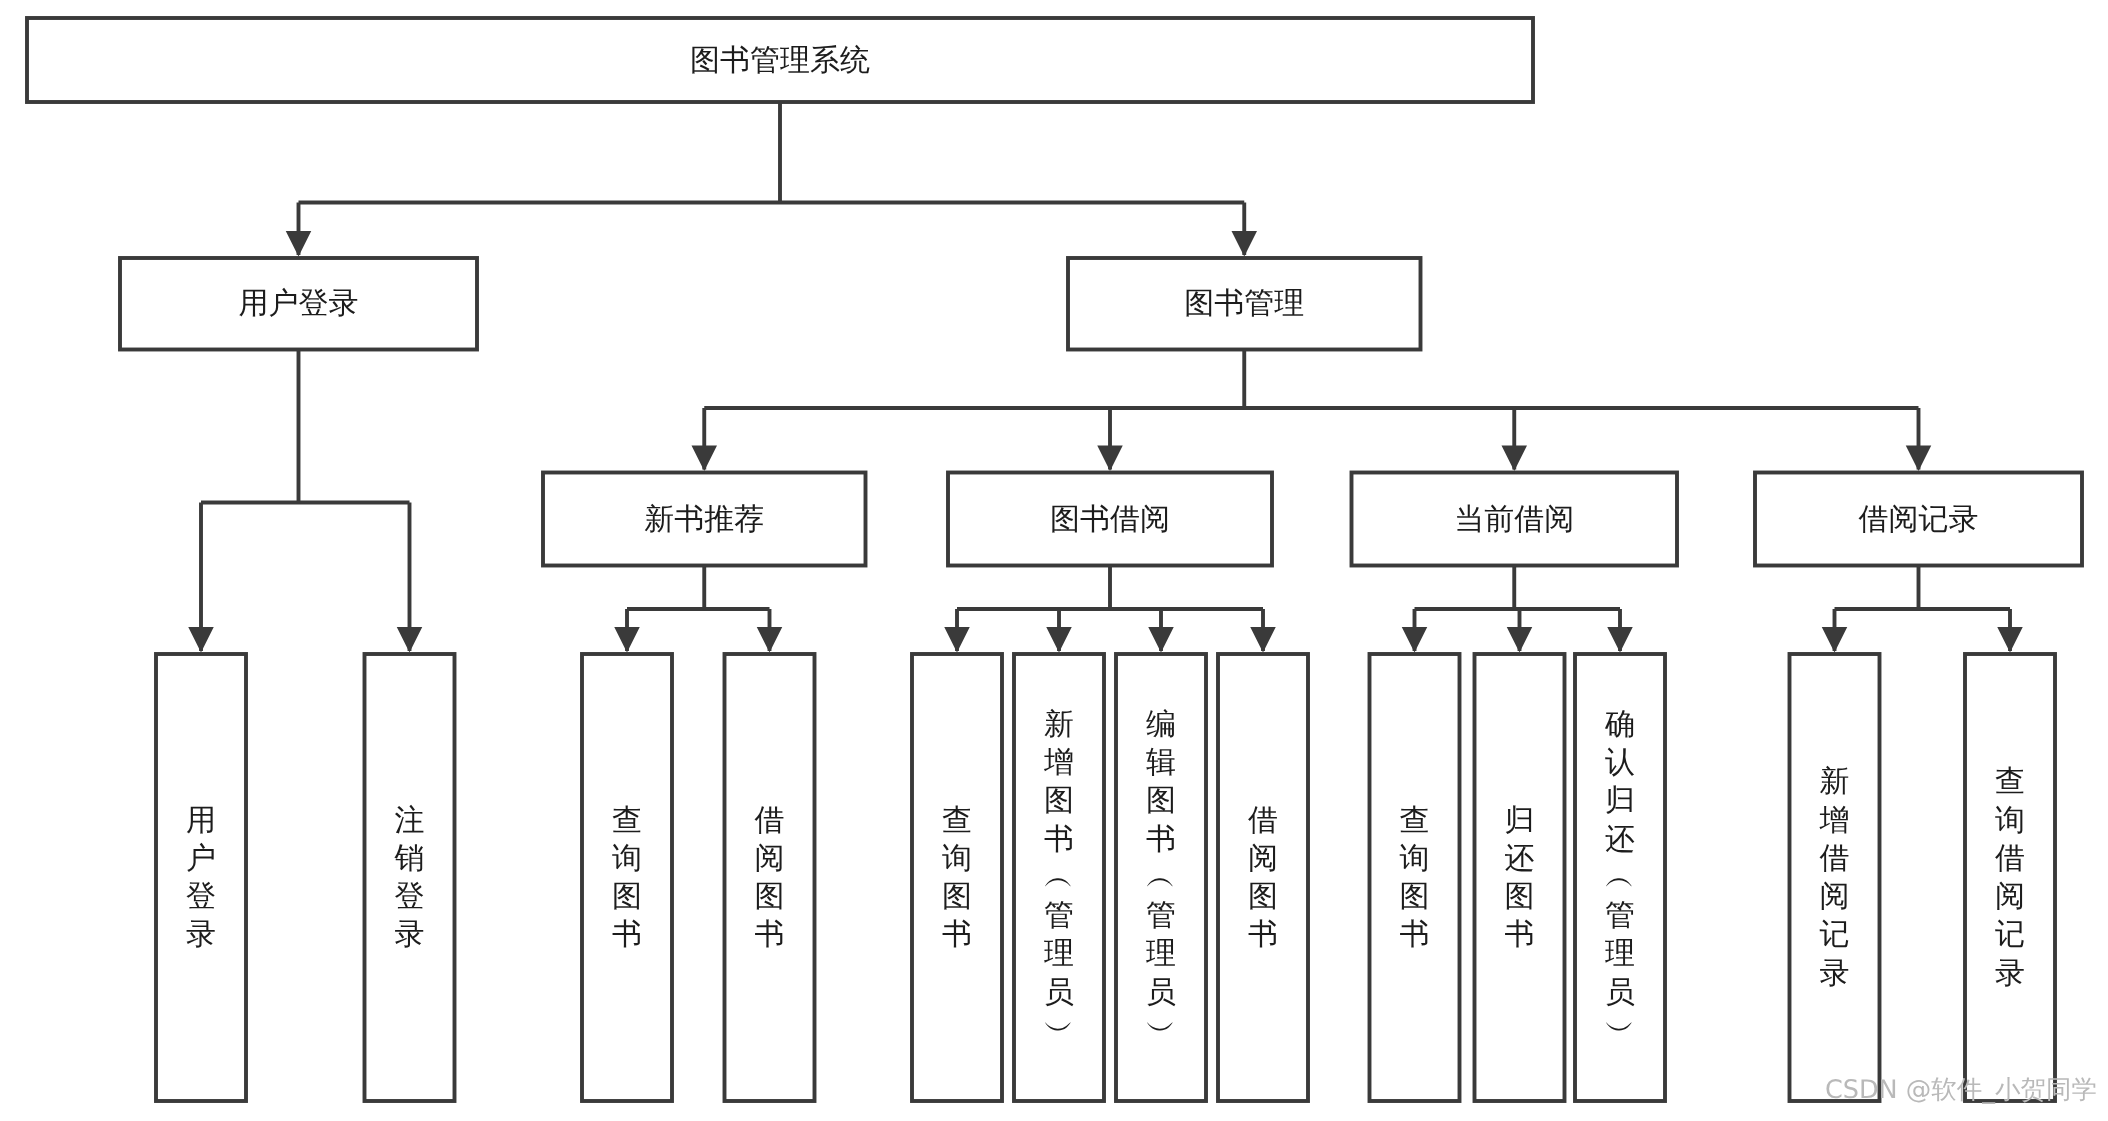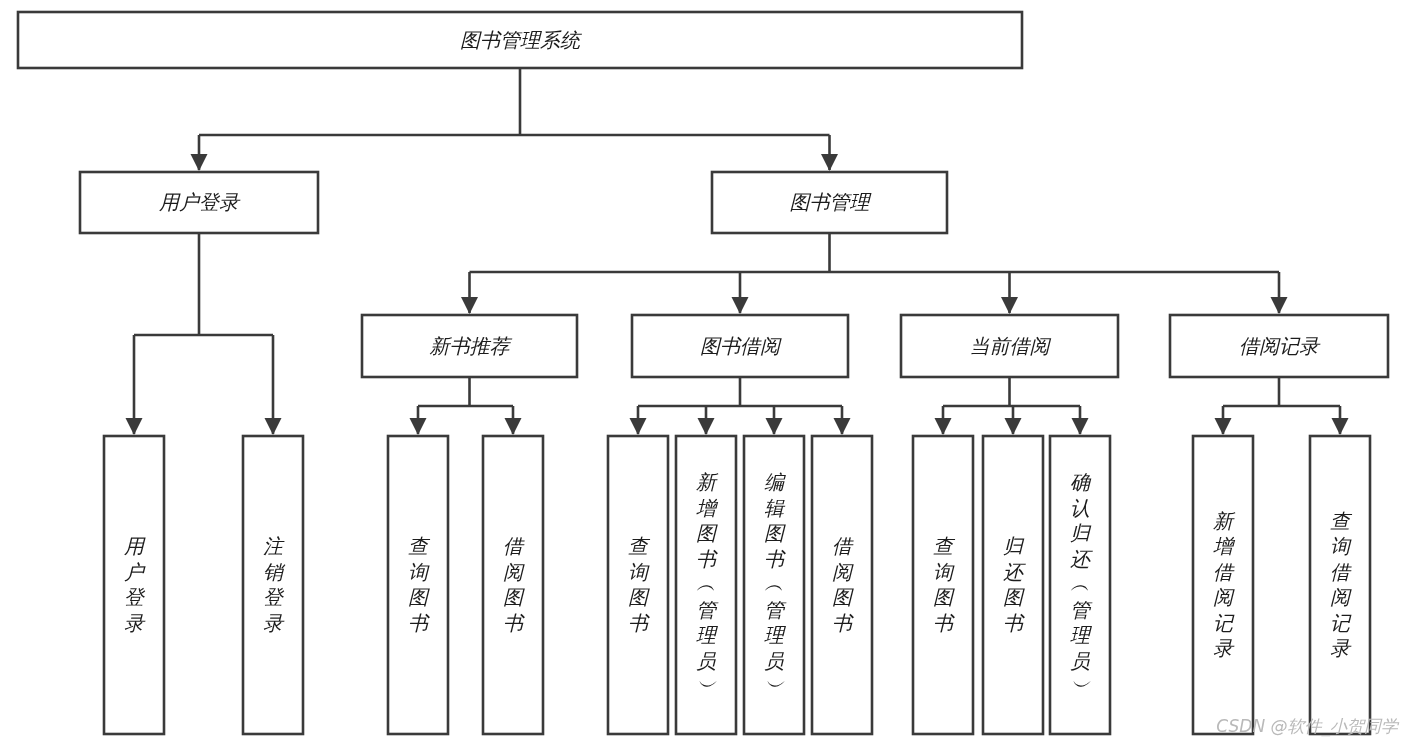--- a/index.html
+++ b/index.html
@@ -12,21 +12,20 @@
     width: 1405px;
     height: 747px;
     font-family: "DejaVu Sans", "Liberation Sans", sans-serif;
     overflow: hidden;
   }
   #diagram-root {
     position: relative;
     width: 1199px;
     height: 747px;
     background: #ffffff;
-    font-style: italic;
   }
   svg.diagram-canvas {
     position: absolute;
     left: 0;
     top: 0;
     width: 1405px;
     height: 747px;
     display: block;
   }
   .node-box {

